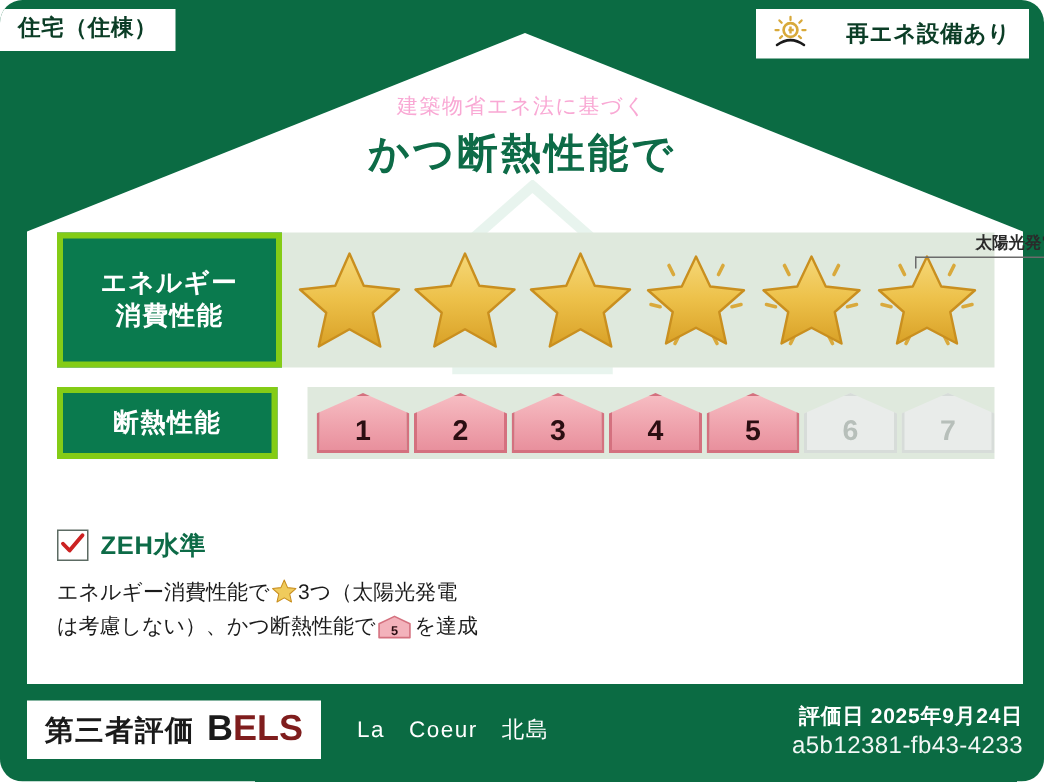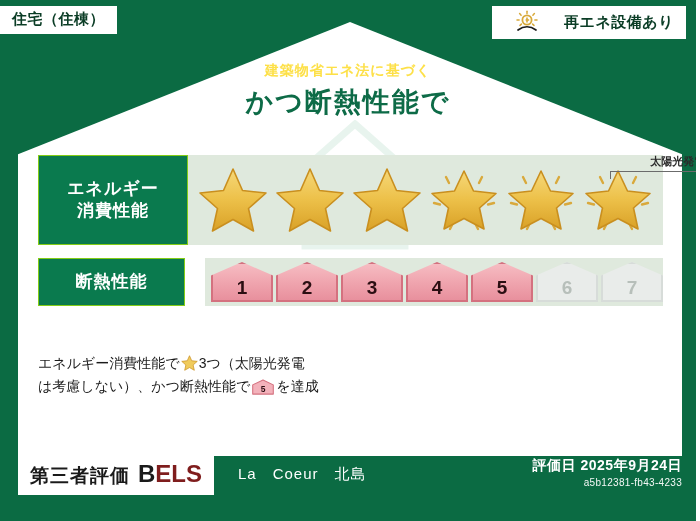--- a/index.html
+++ b/index.html
@@ -8,20 +8,21 @@
   }
   body {
     font-family: "Liberation Sans", "DejaVu Sans", sans-serif;
   }
   #label-root {
     position: relative;
     width: 696px;
     height: 521px;
     background: #0b6b43;
     overflow: hidden;
+    border-radius: 15px;
   }
 
   
   .house-body {
     position: absolute;
     left: 18px;
     top: 22px;
     width: 664px;
     height: 434px;
     background: #ffffff;
@@ -50,43 +51,43 @@
     letter-spacing: 0.5px;
     line-height: 1.1;
   }
 
   
   .chip-renew {
     position: absolute;
     right: 10px;
     top: 6px;
     background: #ffffff;
-    padding: 4px 12px 5px 22px;
+    padding: 4px 12px 5px 10px;
     display: flex;
     align-items: center;
     gap: 24px;
   }
   .chip-renew .txt {
     color: #0b3d26;
     font-size: 15px;
     font-weight: bold;
     letter-spacing: 0.5px;
   }
 
   
   .title-wrap {
     position: absolute;
     left: 0; right: 0;
     top: 62px;
     text-align: center;
   }
   .title-sub {
-    color: #fde047;
+    color: #f9a8d4;
     font-size: 14px;
-    font-weight: bold;
+    font-weight: normal;
     letter-spacing: 1px;
     margin-bottom: 4px;
   }
   .title-main {
     color: #0d6b47;
     font-size: 27px;
     font-weight: bold;
     letter-spacing: 2px;
   }
 
@@ -108,21 +109,21 @@
     color: #ffffff;
     display: flex;
     flex-direction: column;
     align-items: center;
     justify-content: center;
     font-weight: bold;
     font-size: 17px;
     letter-spacing: 1px;
     line-height: 1.28;
     box-sizing: border-box;
-    border: 1px solid #84cc16;
+    border: 4px solid #84cc16;
   }
   .row-label.two-line { padding: 4px 0; }
   .row-track {
     flex: 1;
     background: #dfe9dd;
     position: relative;
     display: flex;
     align-items: center;
     box-sizing: border-box;
   }
@@ -250,21 +251,21 @@
     color: #1b1b1b;
     line-height: 1.62;
     letter-spacing: 0px;
   }
   .inline-star { vertical-align: -3px; margin: 0 1px; }
   .inline-grade { vertical-align: -4px; margin: 0 2px; }
 
   
   .footer {
     position: absolute;
-    left: 0; right: 0; bottom: 12px;
+    left: 0; right: 0; bottom: 0;
     height: 62px;
   }
   .bels-chip {
     position: absolute;
     left: 18px;
     top: 8px;
     background: #ffffff;
     padding: 5px 12px 6px 12px;
     display: flex;
     align-items: baseline;
@@ -292,21 +293,21 @@
     letter-spacing: 1px;
   }
   .footer-right {
     position: absolute;
     right: 14px;
     top: 10px;
     text-align: right;
     color: #ffffff;
   }
   .footer-right .date { font-size: 14px; letter-spacing: 0.5px; font-weight: bold; }
-  .footer-right .id { font-size: 10px; letter-spacing: 0.3px; margin-top: 2px; opacity: 0.95; }
+  .footer-right .id { font-size: 16px; letter-spacing: 0.3px; margin-top: 2px; opacity: 0.95; }
 </style>
 </head>
 <body>
 
 <div id="label-root">
 
   <div class="house-body"></div>
 
   <svg class="watermark" viewBox="0 0 110 130">
     <path d="M55 4 L105 48 L105 126 L5 126 L5 48 Z" fill="none" stroke="#2a9a5e" stroke-width="7"></path>
@@ -459,20 +460,28 @@
             <span class="num">7</span>
           </div>
         </div>
       </div>
     </div>
   </div>
 
   <div class="info-cols">
 
     <div class="info-col">
+      <div class="info-head">
+        <span class="checkbox">
+          <svg width="17" height="17" viewBox="0 0 17 17">
+            <path d="M2 8.5 L6.4 13 L15 2.8" fill="none" stroke="#cc2222" stroke-width="2.6" stroke-linecap="round" stroke-linejoin="round"></path>
+          </svg>
+        </span>
+        <span class="info-title">ZEH水準</span>
+      </div>
       <div class="info-body">
         <span>エネルギー消費性能で</span><svg class="inline-star" width="17" height="16" viewBox="0 0 70 68">
             <path d="M35 3 L44.5 24.5 L68 27 L50.5 42.5 L55.5 65 L35 53.5 L14.5 65 L19.5 42.5 L2 27 L25.5 24.5 Z" fill="#f0cb5c" stroke="#c98f1f" stroke-width="3" stroke-linejoin="round"></path>
           </svg><span>3つ（太陽光発電</span><br><span>は考慮しない）、かつ断熱性能で</span><span class="inline-grade"><svg width="22" height="16" viewBox="0 0 62 44">
               <path d="M2 16 L31 2 L60 16 L60 42 L2 42 Z" fill="#f3b2bb" stroke="#d4717f" stroke-width="3" stroke-linejoin="round"></path>
               <text x="31" y="37" font-size="24" font-weight="bold" text-anchor="middle" fill="#2b0e12" font-family="Liberation Sans, sans-serif">5</text>
             </svg></span><span>を達成</span>
       </div>
     </div>
 

